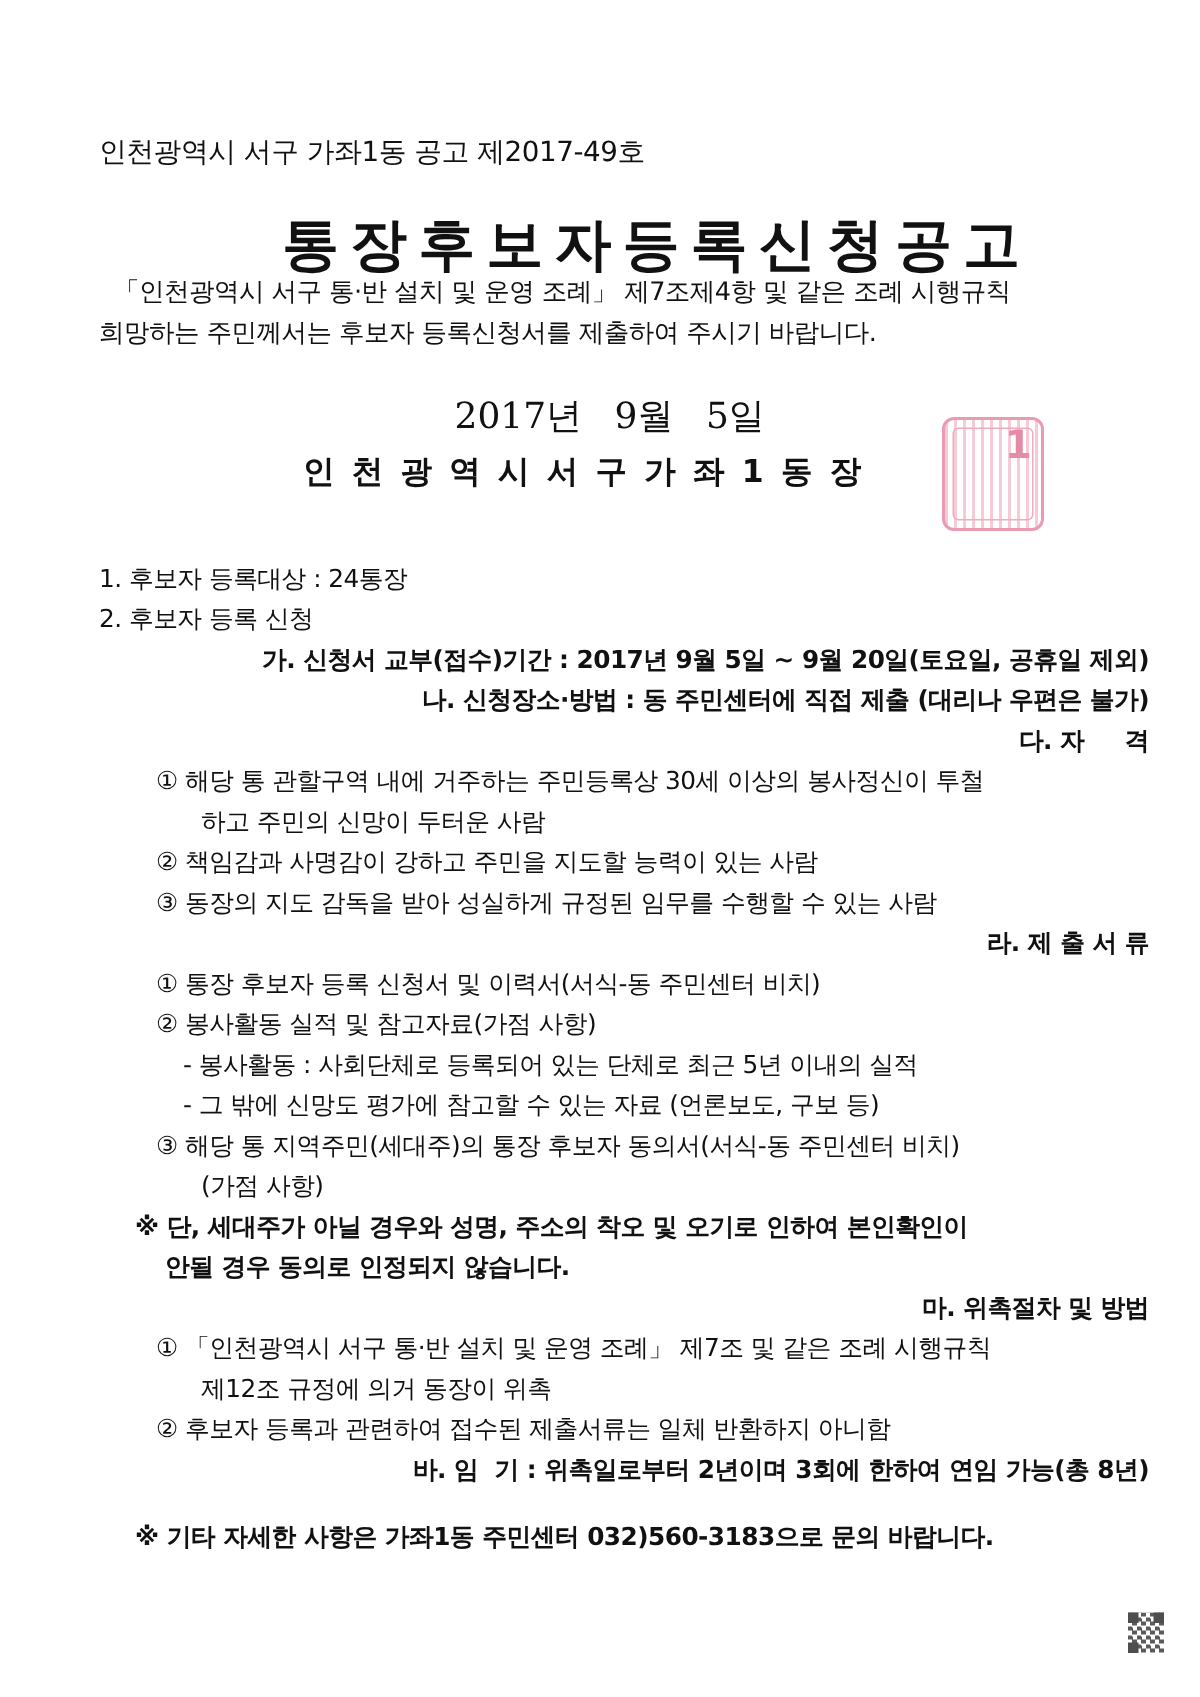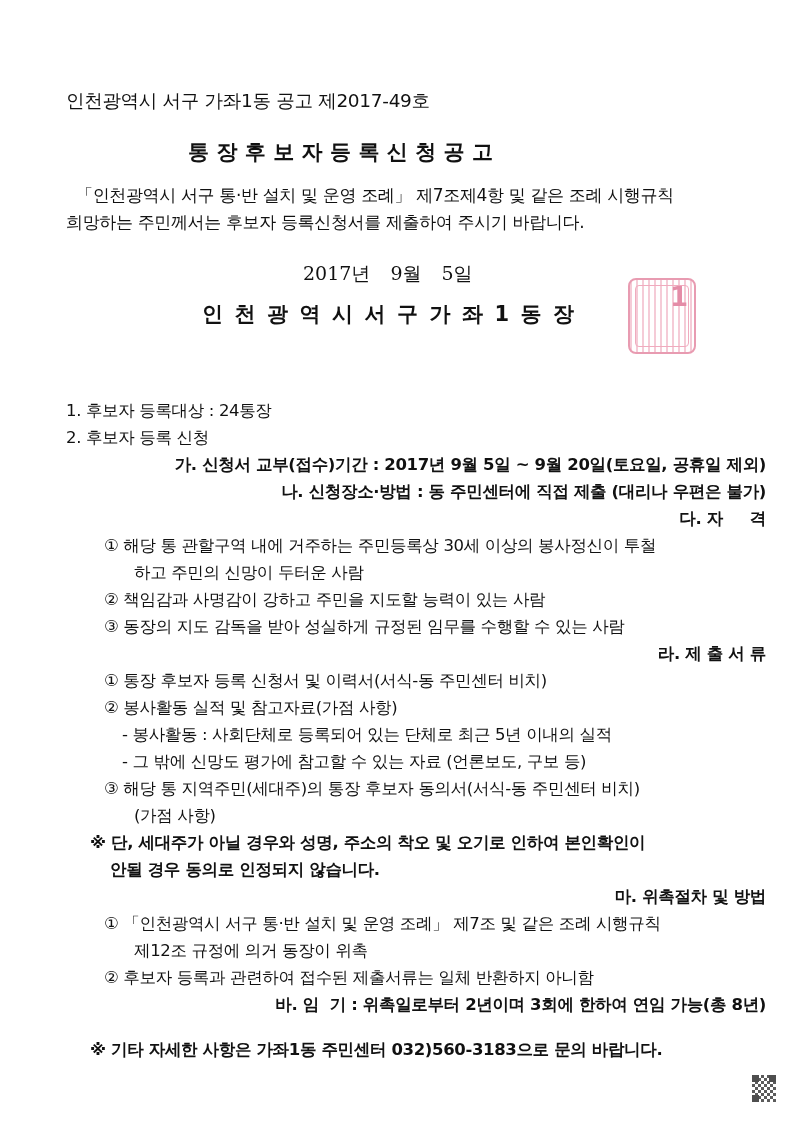--- a/index.html
+++ b/index.html
@@ -8,33 +8,33 @@
     color: #111111;
     font-family: "DejaVu Serif", "Liberation Serif", serif;
   }
   .abs { position: absolute; white-space: nowrap; }
   .doc-no {
     left: 66px; top: 88px; font-size: 18.5px; font-weight: normal;
     font-family: "DejaVu Sans", "Liberation Sans", sans-serif;
     letter-spacing: -0.3px;
   }
   .title {
-    left: 188px; top: 138px; font-size: 21px; font-weight: bold;
+    left: 188px; top: 138px; font-size: 38px; font-weight: bold;
     letter-spacing: 7.4px;
     font-family: "DejaVu Sans", "Liberation Sans", sans-serif;
   }
   .intro {
     left: 66px; top: 182px; width: 690px; font-size: 17px; line-height: 27px;
     letter-spacing: -0.35px; white-space: normal; text-align: justify;
     font-family: "DejaVu Sans", "Liberation Sans", sans-serif;
   }
   .intro .line { display: block; white-space: nowrap; }
   .intro .line.first { padding-left: 10px; }
   .date {
-    left: 303px; top: 261px; font-size: 19px; font-weight: normal;
+    left: 303px; top: 261px; font-size: 24px; font-weight: normal;
     word-spacing: 14px;
   }
   .signer {
     left: 202px; top: 300px; font-size: 21px; font-weight: bold;
     letter-spacing: 11.5px;
     font-family: "DejaVu Sans", "Liberation Sans", sans-serif;
   }
   .seal {
     left: 628px; top: 278px; width: 68px; height: 76px;
     border: 2px solid #e58aa4; border-radius: 8px;
@@ -45,21 +45,21 @@
   .seal-inner {
     position: absolute; inset: 5px; border: 1px solid #ee9db3; border-radius: 4px;
   }
   .seal-glyph {
     position: absolute; right: 6px; top: 2px; font-size: 26px; color: #e07898;
     font-family: "DejaVu Sans", sans-serif; font-weight: bold;
   }
   .body {
     left: 66px; top: 372px; width: 700px;
     font-family: "DejaVu Sans", "Liberation Sans", sans-serif;
-    font-size: 16.5px; letter-spacing: -0.35px; white-space: normal; margin-top: 25px;
+    font-size: 16.5px; letter-spacing: -0.35px; white-space: normal;
   }
   .row { height: 27px; line-height: 27px; white-space: nowrap; position: relative; }
   .b { font-weight: bold; }
   .i0 { padding-left: 0; }
   .i1 { padding-left: 18px; text-align: right; }
   .i2 { padding-left: 38px; }
   .i3 { padding-left: 56px; }
   .i4 { padding-left: 68px; }
   .notice { padding-left: 24px; }
   .notice2 { padding-left: 44px; }

